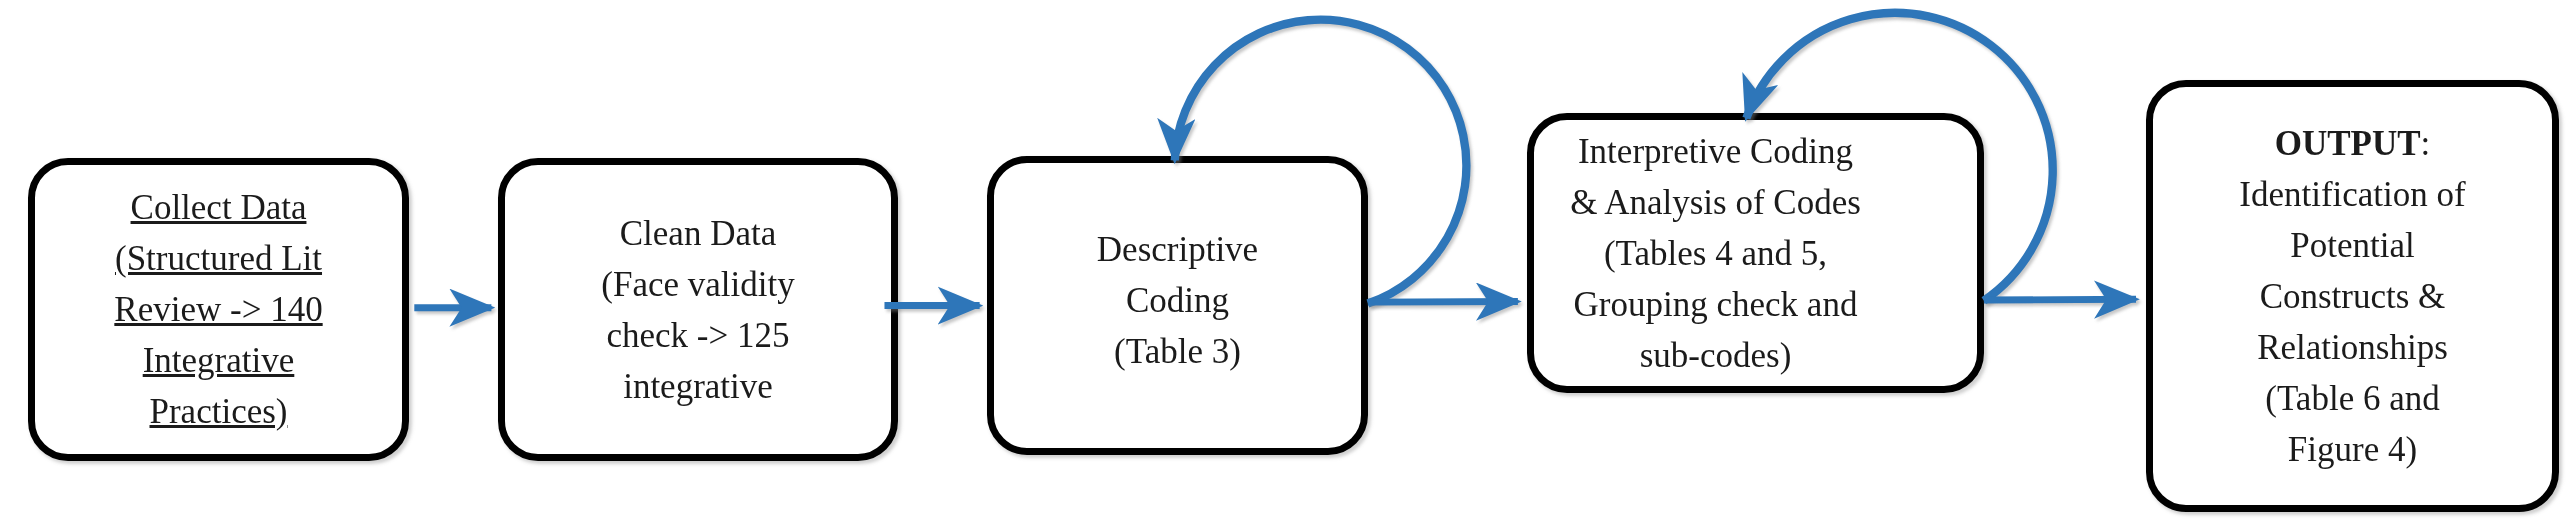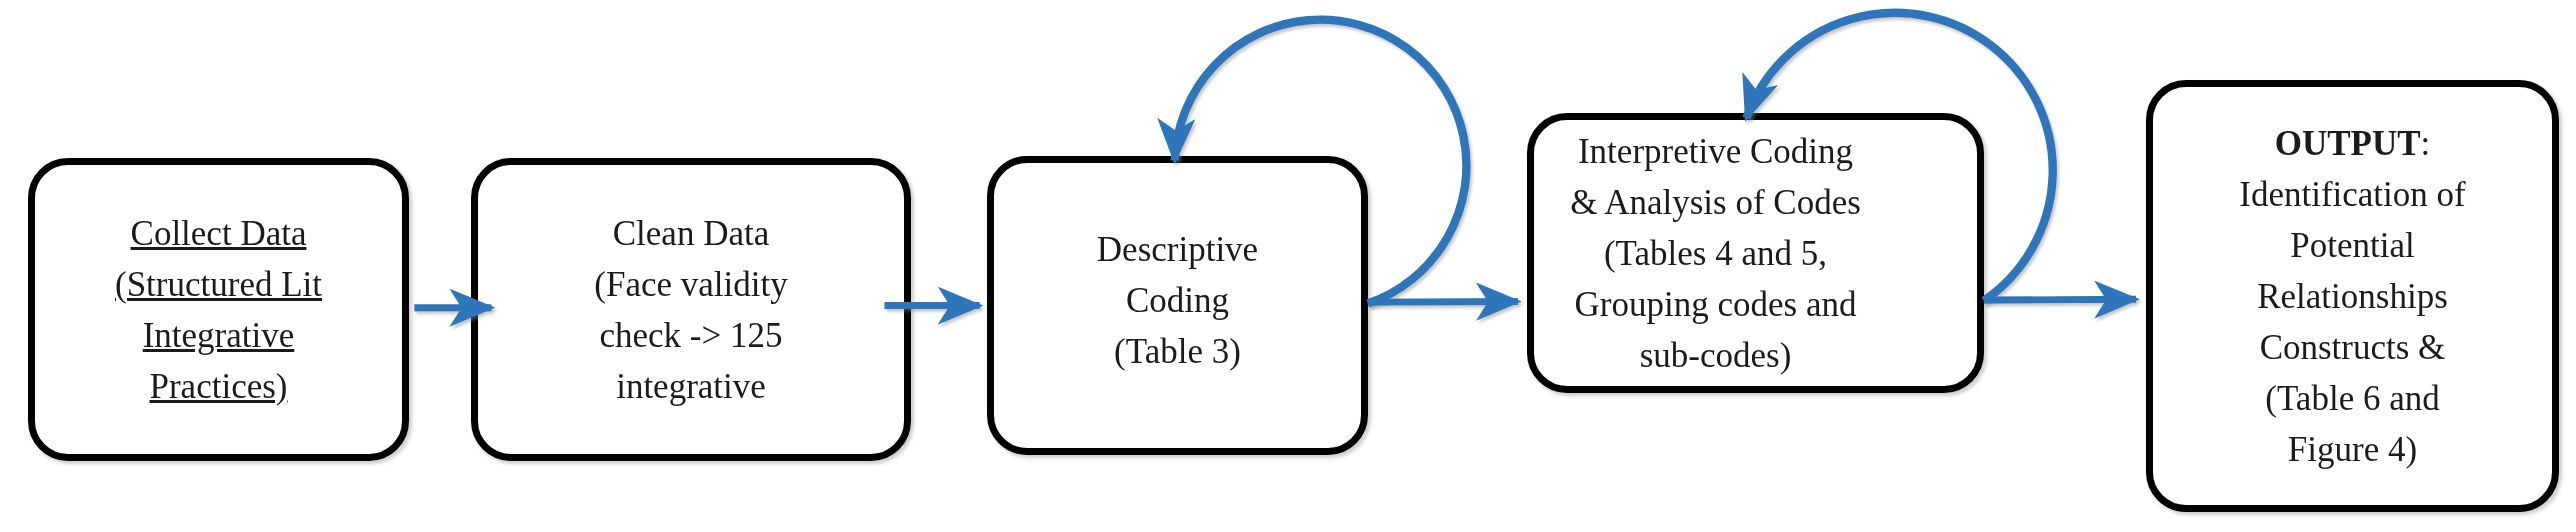--- a/index.html
+++ b/index.html
@@ -18,21 +18,21 @@
     border-radius:40px;
     box-sizing:border-box;
     display:flex; flex-direction:column;
     align-items:center; justify-content:center;
     text-align:center;
     font-size:35px; line-height:51px;
     box-shadow:2.1px 2.8px 3.5px rgba(120,120,120,0.35);
     z-index:1;
   }
   #box-collect      { left:28px;   top:158px; width:381px; height:303px;text-decoration:underline; }
-  #box-clean        { left:471px;  top:158px; width:440px; height:303px; }
+  #box-clean        { left:498px;  top:158px; width:400px; height:303px; }
   #box-descriptive  { left:987px; top:156px; width:381px; height:299px; justify-content:flex-start; padding-top:61px;text-align:center; }
   #box-interpretive { left:1527px; top:113px; width:457px; height:280px; }
   #box-interpretive .line { transform:translateX(-40px); }
   #box-output       { left:2146px; top:80px; width:413px; height:432px; }
   .line { white-space:nowrap; }
   .bold { font-weight:bold; }
   svg.arrows-layer {
     position:absolute; left:0; top:0;
     width:2576px; height:532px;
     z-index:2; pointer-events:none;
@@ -47,20 +47,21 @@
   .arrowhead-shape { fill:var(--arrow-color,#2e76b9); }
 </style>
 </head>
 <body>
 
 <div class="stage">
 
   <div class="fbox" id="box-collect">
     <div class="line">Collect Data</div>
     <div class="line">(Structured Lit</div>
+    <div class="line">Review -&gt; 140</div>
     <div class="line">Integrative</div>
     <div class="line">Practices)</div>
   </div>
 
   <div class="fbox" id="box-clean">
     <div class="line">Clean Data</div>
     <div class="line">(Face validity</div>
     <div class="line">check -&gt; 125</div>
     <div class="line">integrative</div>
   </div>
@@ -68,30 +69,30 @@
   <div class="fbox" id="box-descriptive">
     <div class="line">Descriptive</div>
     <div class="line">Coding</div>
     <div class="line">(Table 3)</div>
   </div>
 
   <div class="fbox" id="box-interpretive">
     <div class="line">Interpretive Coding</div>
     <div class="line">&amp; Analysis of Codes</div>
     <div class="line">(Tables 4 and 5,</div>
-    <div class="line">Grouping codes and</div>
+    <div class="line">Grouping check and</div>
     <div class="line">sub-codes)</div>
   </div>
 
   <div class="fbox" id="box-output">
     <div class="line"><span class="bold">OUTPUT</span><span>:</span></div>
     <div class="line">Identification of</div>
     <div class="line">Potential</div>
+    <div class="line">Constructs &amp;</div>
     <div class="line">Relationships</div>
-    <div class="line">Constructs &amp;</div>
     <div class="line">(Table 6 and</div>
     <div class="line">Figure 4)</div>
   </div>
 
   <svg class="arrows-layer" viewBox="0 0 3706 766" xmlns="http://www.w3.org/2000/svg">
     <defs>
       <marker id="ah" viewBox="0 0 12 10" refX="11" refY="5" markerWidth="66" markerHeight="55" markerUnits="userSpaceOnUse" orient="auto">
         <path class="arrowhead-shape" d="M0,0 L12,5 L0,10 L3.2,5 Z"></path>
       </marker>
     </defs>

